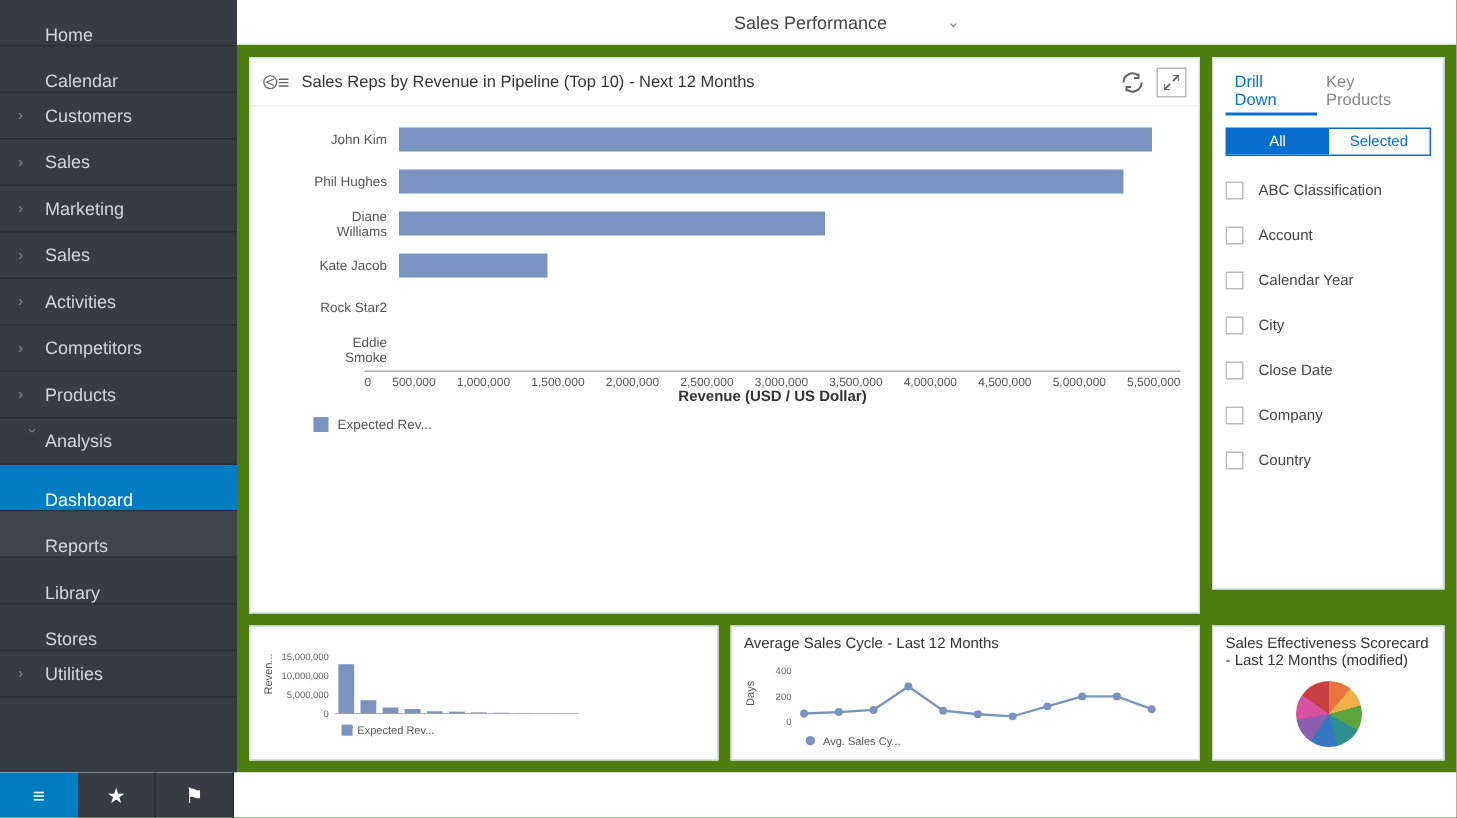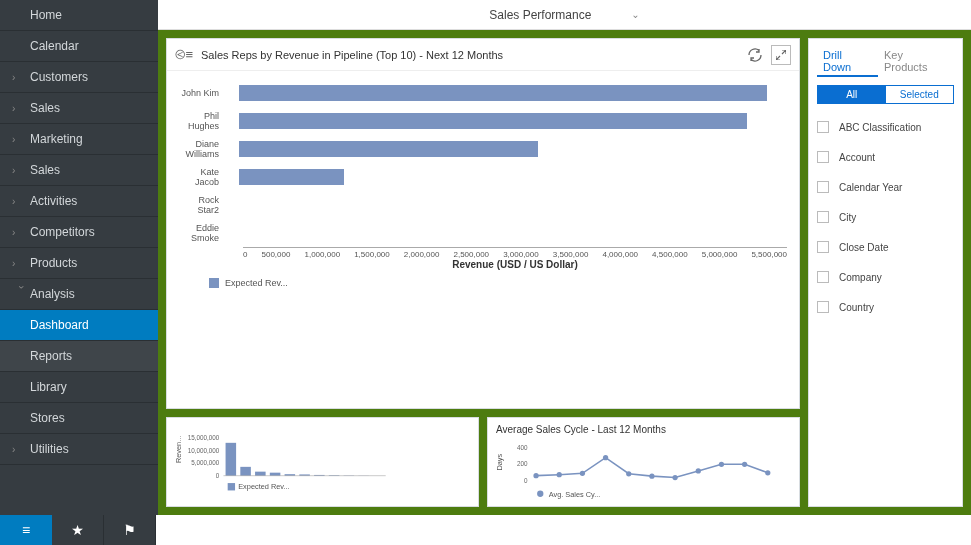--- a/index.html
+++ b/index.html
@@ -1,37 +1,37 @@
 <!DOCTYPE html>
 <html><head>
 <meta charset="utf-8">
 <style>
 * { box-sizing: border-box; margin: 0; padding: 0; font-family: Arial, sans-serif; }
 body { width: 971px; height: 545px; overflow: hidden; background: #fff; display: flex; flex-direction: column; }
 .main { flex: 1; display: flex; overflow: hidden; }
 .sidebar { width: 158px; background: #363c41; display: flex; flex-direction: column; font-size: 12px; }
 .sidebar-item { display: flex; align-items: center; height: 31px; padding-left: 12px; color: #d3d7da; border-bottom: 1px solid #2a2f33; cursor: pointer; }
 .sidebar-item .chev { width: 18px; color: #888; font-size: 10px; }
-.sidebar-item.no-chev { padding-left: 30px; }
+.sidebar-item.no-chev { padding-left: 30px; align-items: flex-end; }
 .sidebar-item.active { background: #007cc0; color: #fff; }
 .sidebar-item.sub { background: #3f454a; }
 .content { flex: 1; background: #4d7c0f; display: flex; flex-direction: column; overflow: hidden; }
 .header { height: 30px; background: #fff; display: flex; align-items: center; justify-content: center; font-size: 12px; color: #444; border-bottom: 1px solid #ddd; }
 .header .dd { margin-left: 40px; color: #888; font-size: 10px; }
 .body { flex: 1; padding: 8px; display: flex; gap: 8px; overflow: hidden; }
 .left-col { flex: 1; display: flex; flex-direction: column; gap: 8px; }
 .panel { background: #fff; border: 1px solid #d8dde1; }
 .chart-panel { flex: 1; display: flex; flex-direction: column; }
 .chart-head { display: flex; align-items: center; height: 32px; padding: 0 8px; border-bottom: 1px solid #eee; font-size: 11px; color: #333; }
 .chart-head .icon-box { display: flex; gap: 6px; margin-left: auto; }
 .icon-btn { width: 20px; height: 20px; border: 1px solid #bbb; display: flex; align-items: center; justify-content: center; font-size: 11px; color: #666; cursor: pointer; }
 .chart-body { flex: 1; padding: 8px 12px 4px 12px; }
 .bars { position: relative; }
 .bar-row { display: flex; align-items: center; height: 28px; }
-.bar-label { width: 60px; text-align: right; font-size: 9px; color: #555; padding-right: 20px; }
+.bar-label { width: 60px; text-align: right; font-size: 9px; color: #555; padding-right: 8px; margin-left: 27px; }
 .bar-track { flex: 1; position: relative; height: 100%; }
 .bar { position: absolute; top: 6px; height: 16px; background: #7a93c0; }
 .axis { display: flex; margin-left: 64px; font-size: 8px; color: #555; justify-content: space-between; padding-top: 2px; border-top: 1px solid #aaa; }
 .axis-label { text-align: center; font-size: 10px; color: #333; margin-top: 0; margin-left: 64px; font-weight: bold; }
 .legend { display: flex; align-items: center; font-size: 9px; color: #555; margin: 8px 0 4px 30px; }
 .legend .sw { width: 10px; height: 10px; background: #7a93c0; margin-right: 6px; }
 .small-row { display: flex; gap: 8px; height: 90px; }
 .small-panel { background: #fff; border: 1px solid #d8dde1; flex: 1; padding: 6px 8px; display: flex; flex-direction: column; }
 .small-title { font-size: 10px; color: #333; margin-bottom: 4px; }
 .mini-chart { flex: 1; position: relative; }
@@ -288,20 +288,24 @@
               <div class="filter-item">
                 <span class="chk"></span>
                 <span>Company</span>
               </div>
               <div class="filter-item">
                 <span class="chk"></span>
                 <span>Country</span>
               </div>
             </div>
         </div>
+        <div class="small-panel" style="height:90px;width:155px;flex:none">
+          <div class="small-title">Sales Effectiveness Scorecard - Last 12 Months (modified)</div>
+          <div class="pie"></div>
+        </div>
       </div>
     </div>
   </div>
 </div>
 
 <div class="footer">
   <div class="fbtn blue">≡</div>
   <div class="fbtn dark">★</div>
   <div class="fbtn dark">⚑</div>
 </div>

